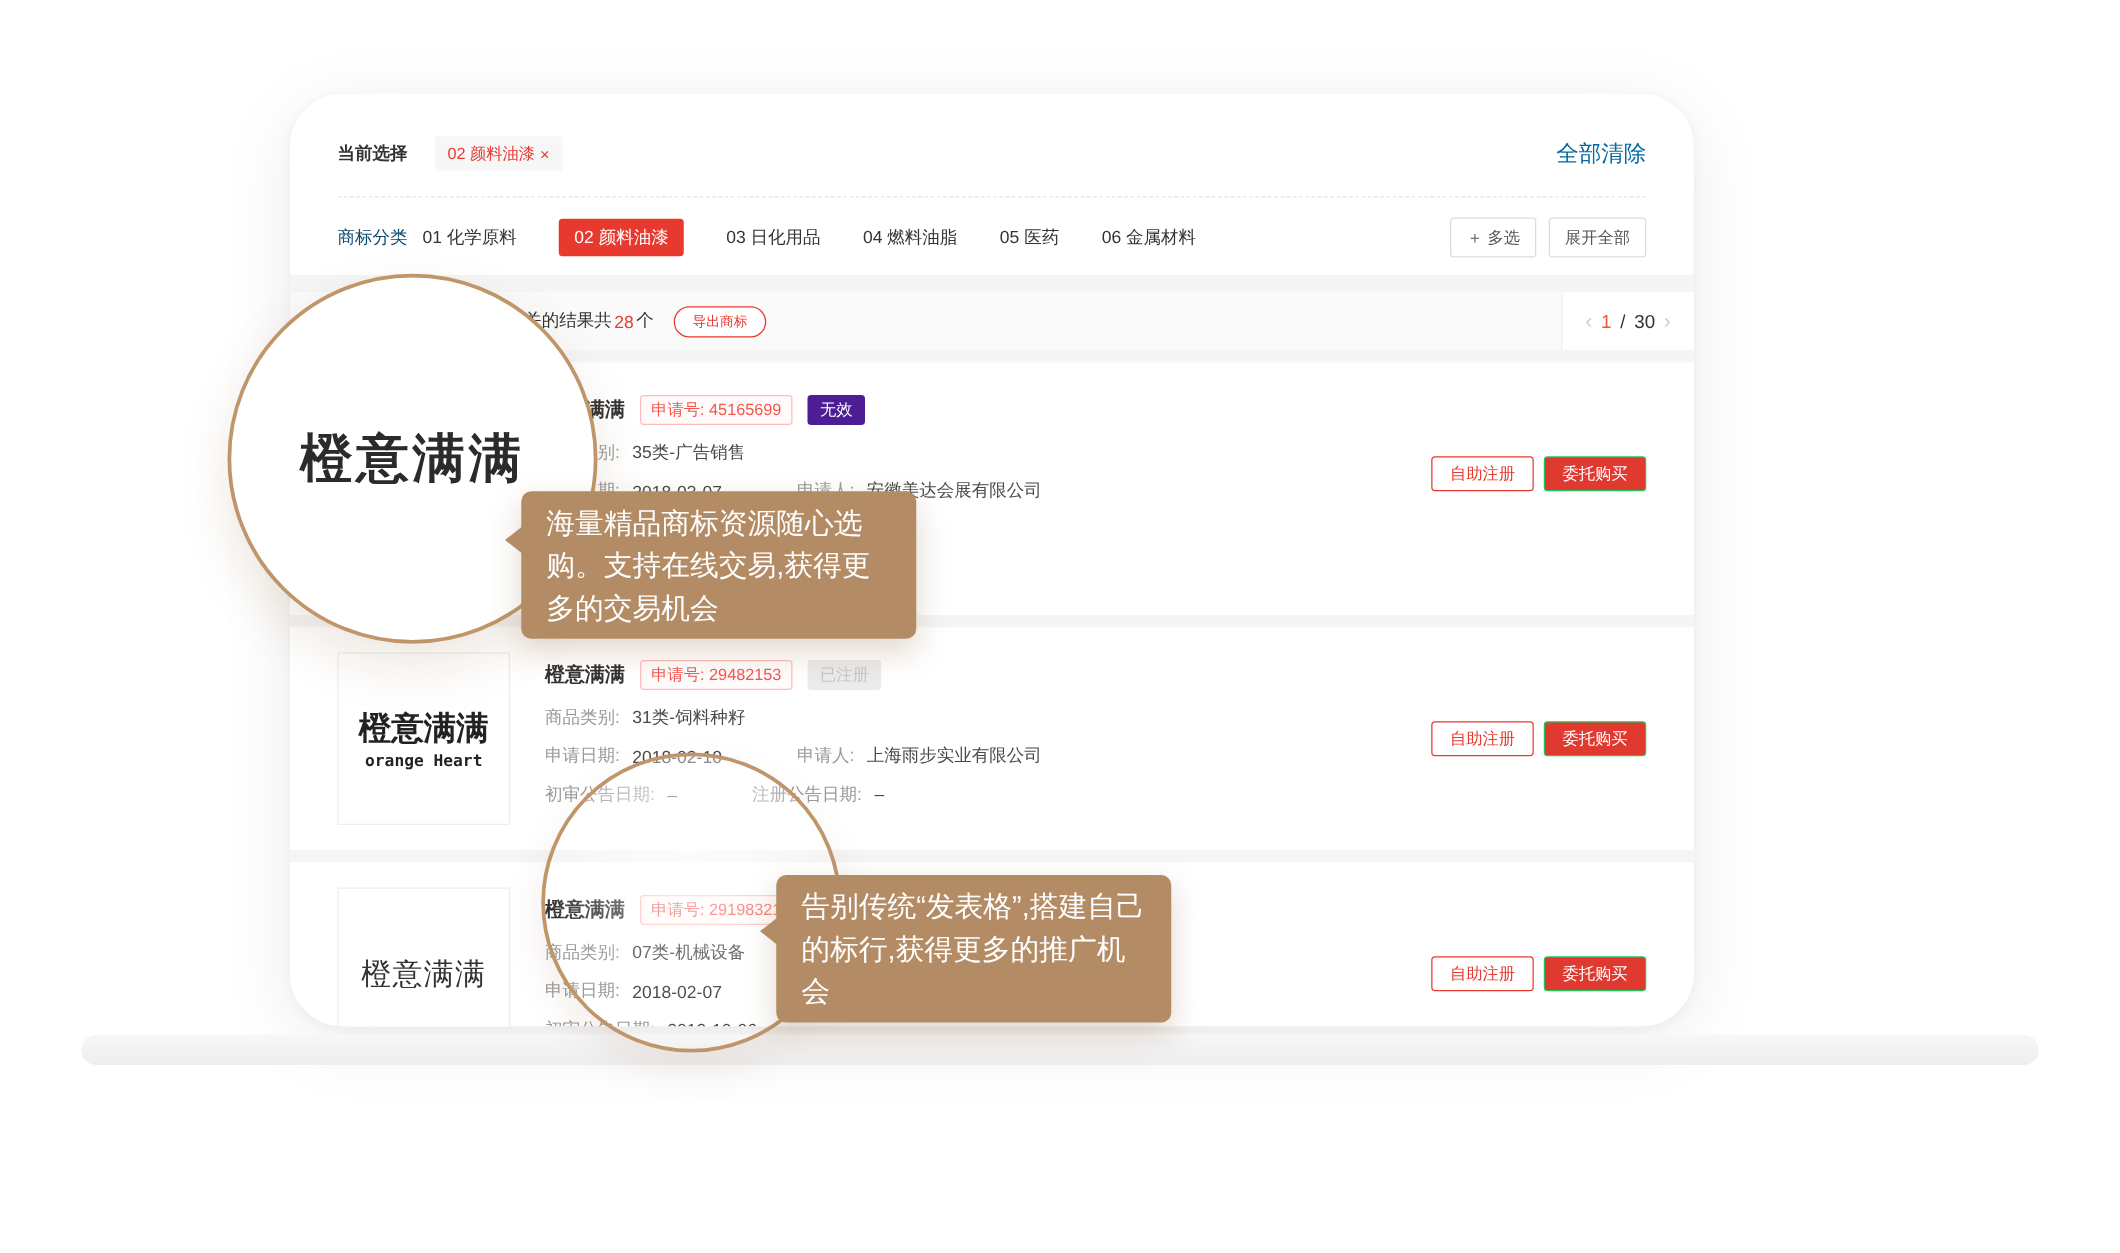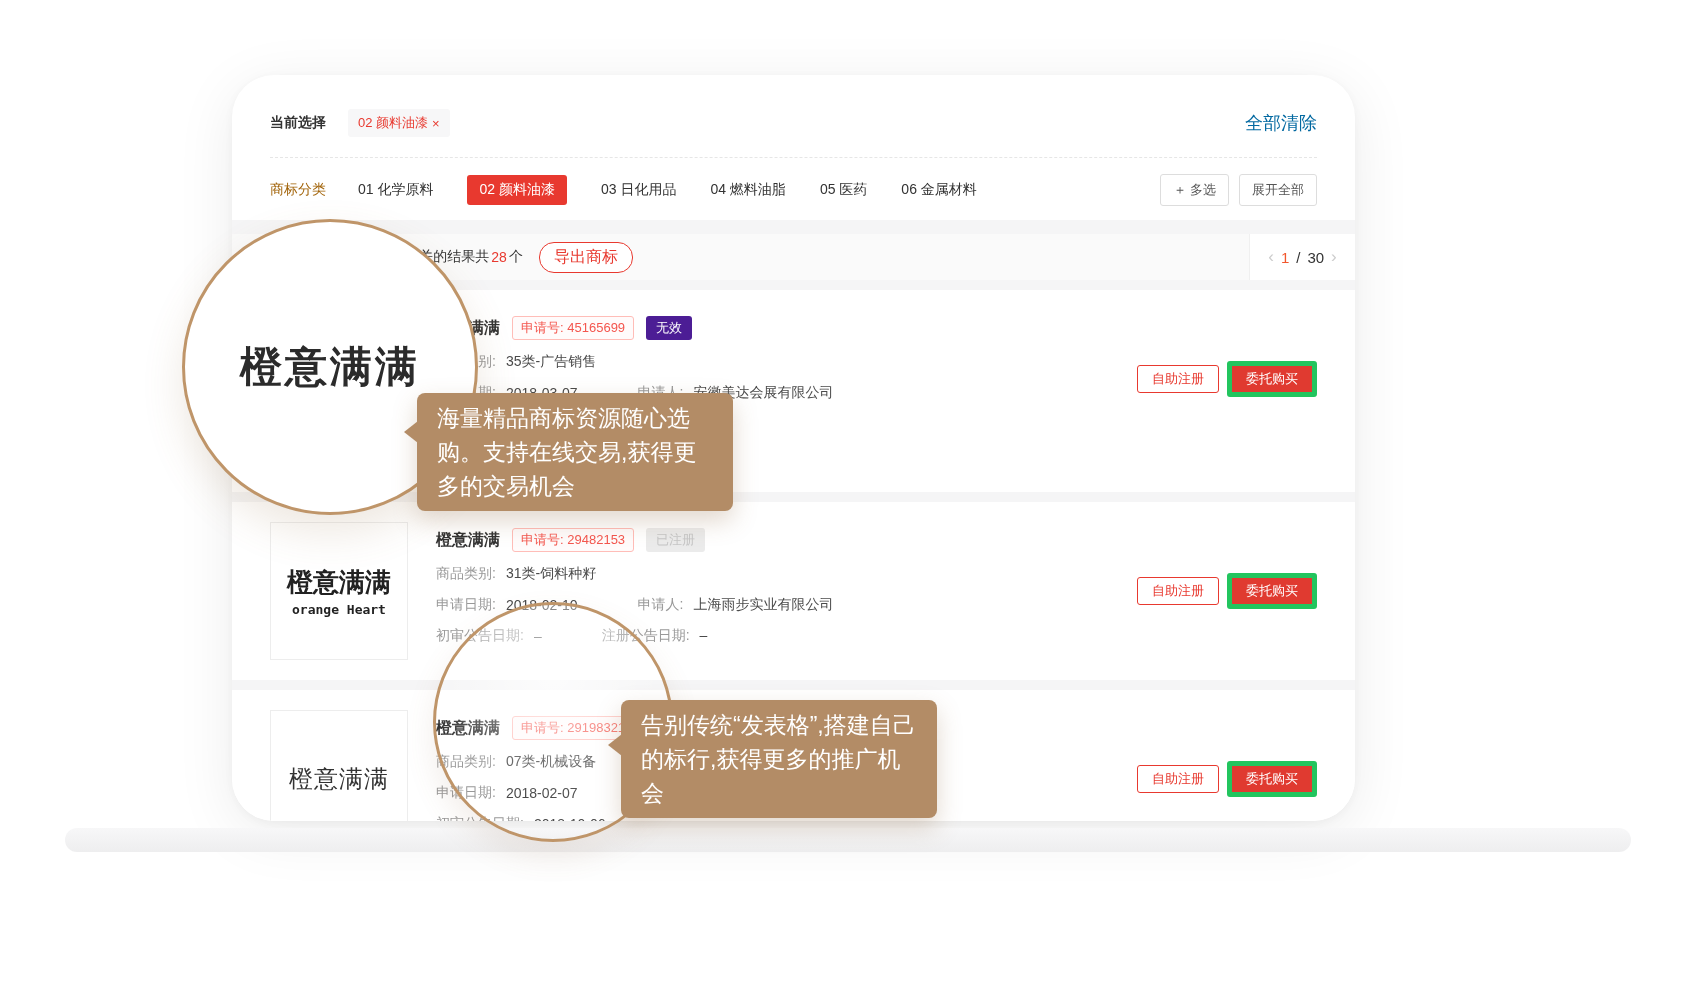--- a/index.html
+++ b/index.html
@@ -21,36 +21,36 @@
   
   .header { padding:34px 38px 0 38px; }
   .filter-row { display:flex; align-items:center; height:28px; }
   .filter-label { font-size:14px; color:#333; font-weight:700; }
   .filter-tag { margin-left:22px; background:#f7f7f8; color:#e8392f; font-size:13px;
     padding:5px 10px; border-radius:3px; display:flex; align-items:center; gap:4px; cursor:pointer; }
   .filter-tag .x { font-size:13px; }
   .clear-all { margin-left:auto; color:#0369a1; font-size:18px; cursor:pointer; }
   .dash-divider { border-bottom:1px dashed #e6e6e6; margin-top:20px; }
   .cat-row { display:flex; align-items:center; margin-top:16px; padding-bottom:14px; font-size:14px; }
-  .cat-label { color:#a16207; margin-right:32px; }
+  .cat-label { color:#0c4a6e; margin-right:12px; }
   .cat-item { margin-right:34px; color:#333; cursor:pointer; white-space:nowrap; }
   .cat-item.active { background:#e8392f; color:#fff; padding:6px 12px; border-radius:3px; }
   .cat-actions { margin-left:auto; display:flex; gap:10px; }
   .cat-btn { border:1px solid #ddd; color:#555; font-size:13px; padding:6px 12px;
     border-radius:3px; background:#fff; cursor:pointer; white-space:nowrap; }
 
   .band { height:14px; background:#f5f5f6; }
   .band-thin { height:10px; background:#f5f5f6; }
 
   
   .results-bar { display:flex; height:46px; background:#fafafa; }
   .results-info { flex:1; display:flex; align-items:center; padding-left:38px; font-size:14px; color:#333; white-space:nowrap; overflow:hidden; }
   .count { color:#e8392f; margin:0 2px; }
   .export-btn { margin:0 16px; border:1px solid #e8392f; color:#e8392f; border-radius:15px;
-    padding:4px 14px; font-size:16px; background:#fff; cursor:pointer; white-space:nowrap; }
+    padding:4px 14px; font-size:11px; background:#fff; cursor:pointer; white-space:nowrap; }
   .disclaimer { color:#9b9b9b; font-size:12px; }
   .link { color:#4a87d6; font-weight:700; cursor:pointer; }
   .pager { width:106px; background:#fff; border-left:1px solid #f0f0f0; display:flex;
     align-items:center; justify-content:center; gap:7px; font-size:15px; }
   .pager .chev { color:#ccc; font-size:17px; cursor:pointer; }
   .pager .cur { color:#f2572d; }
   .pager .tot { color:#333; }
 
   
   .row { display:flex; padding:20px 38px; gap:28px; background:#fff; }
@@ -69,21 +69,21 @@
   .badge { font-size:13px; padding:3px 10px; border-radius:3px; white-space:nowrap; }
   .badge.invalid { background:#4c1d95; color:#fff; }
   .badge.registered { background:#ebebeb; color:#c6c6c6; }
   .field-line { margin-top:13px; font-size:14px; display:flex; align-items:center; }
   .f-label { color:#999; margin-right:10px; white-space:nowrap; }
   .f-value { color:#4a4a4a; white-space:nowrap; }
   .f-group2 { margin-left:60px; display:flex; }
   .actions { display:flex; gap:8px; align-self:center; flex:none;align-items:center; }
   .btn-outline { border:1px solid #e8392f; color:#e8392f; background:#fff; font-size:13px;
     padding:4px 14px; border-radius:3px; cursor:pointer; white-space:nowrap; }
-  .btn-solid { border:5px solid #22c55e; color:#fff; background:#e03a30; font-size:13px;
+  .btn-solid { border:1px solid #22c55e; color:#fff; background:#e03a30; font-size:13px;
     padding:4px 14px; border-radius:3px; cursor:pointer; white-space:nowrap; }
 
   
   .magnifier-1 {
     position:absolute; left:182px; top:219px; width:296px; height:296px; border-radius:50%;
     background:#fff; border:3px solid #bf9569; z-index:5;
     box-shadow:0 18px 40px rgba(150,110,70,.16);
     display:flex; align-items:center; justify-content:center;
   }
   .magnifier-1 .mag-text { font-size:42px; font-weight:700; color:#2b2b2b; letter-spacing:3px; }

